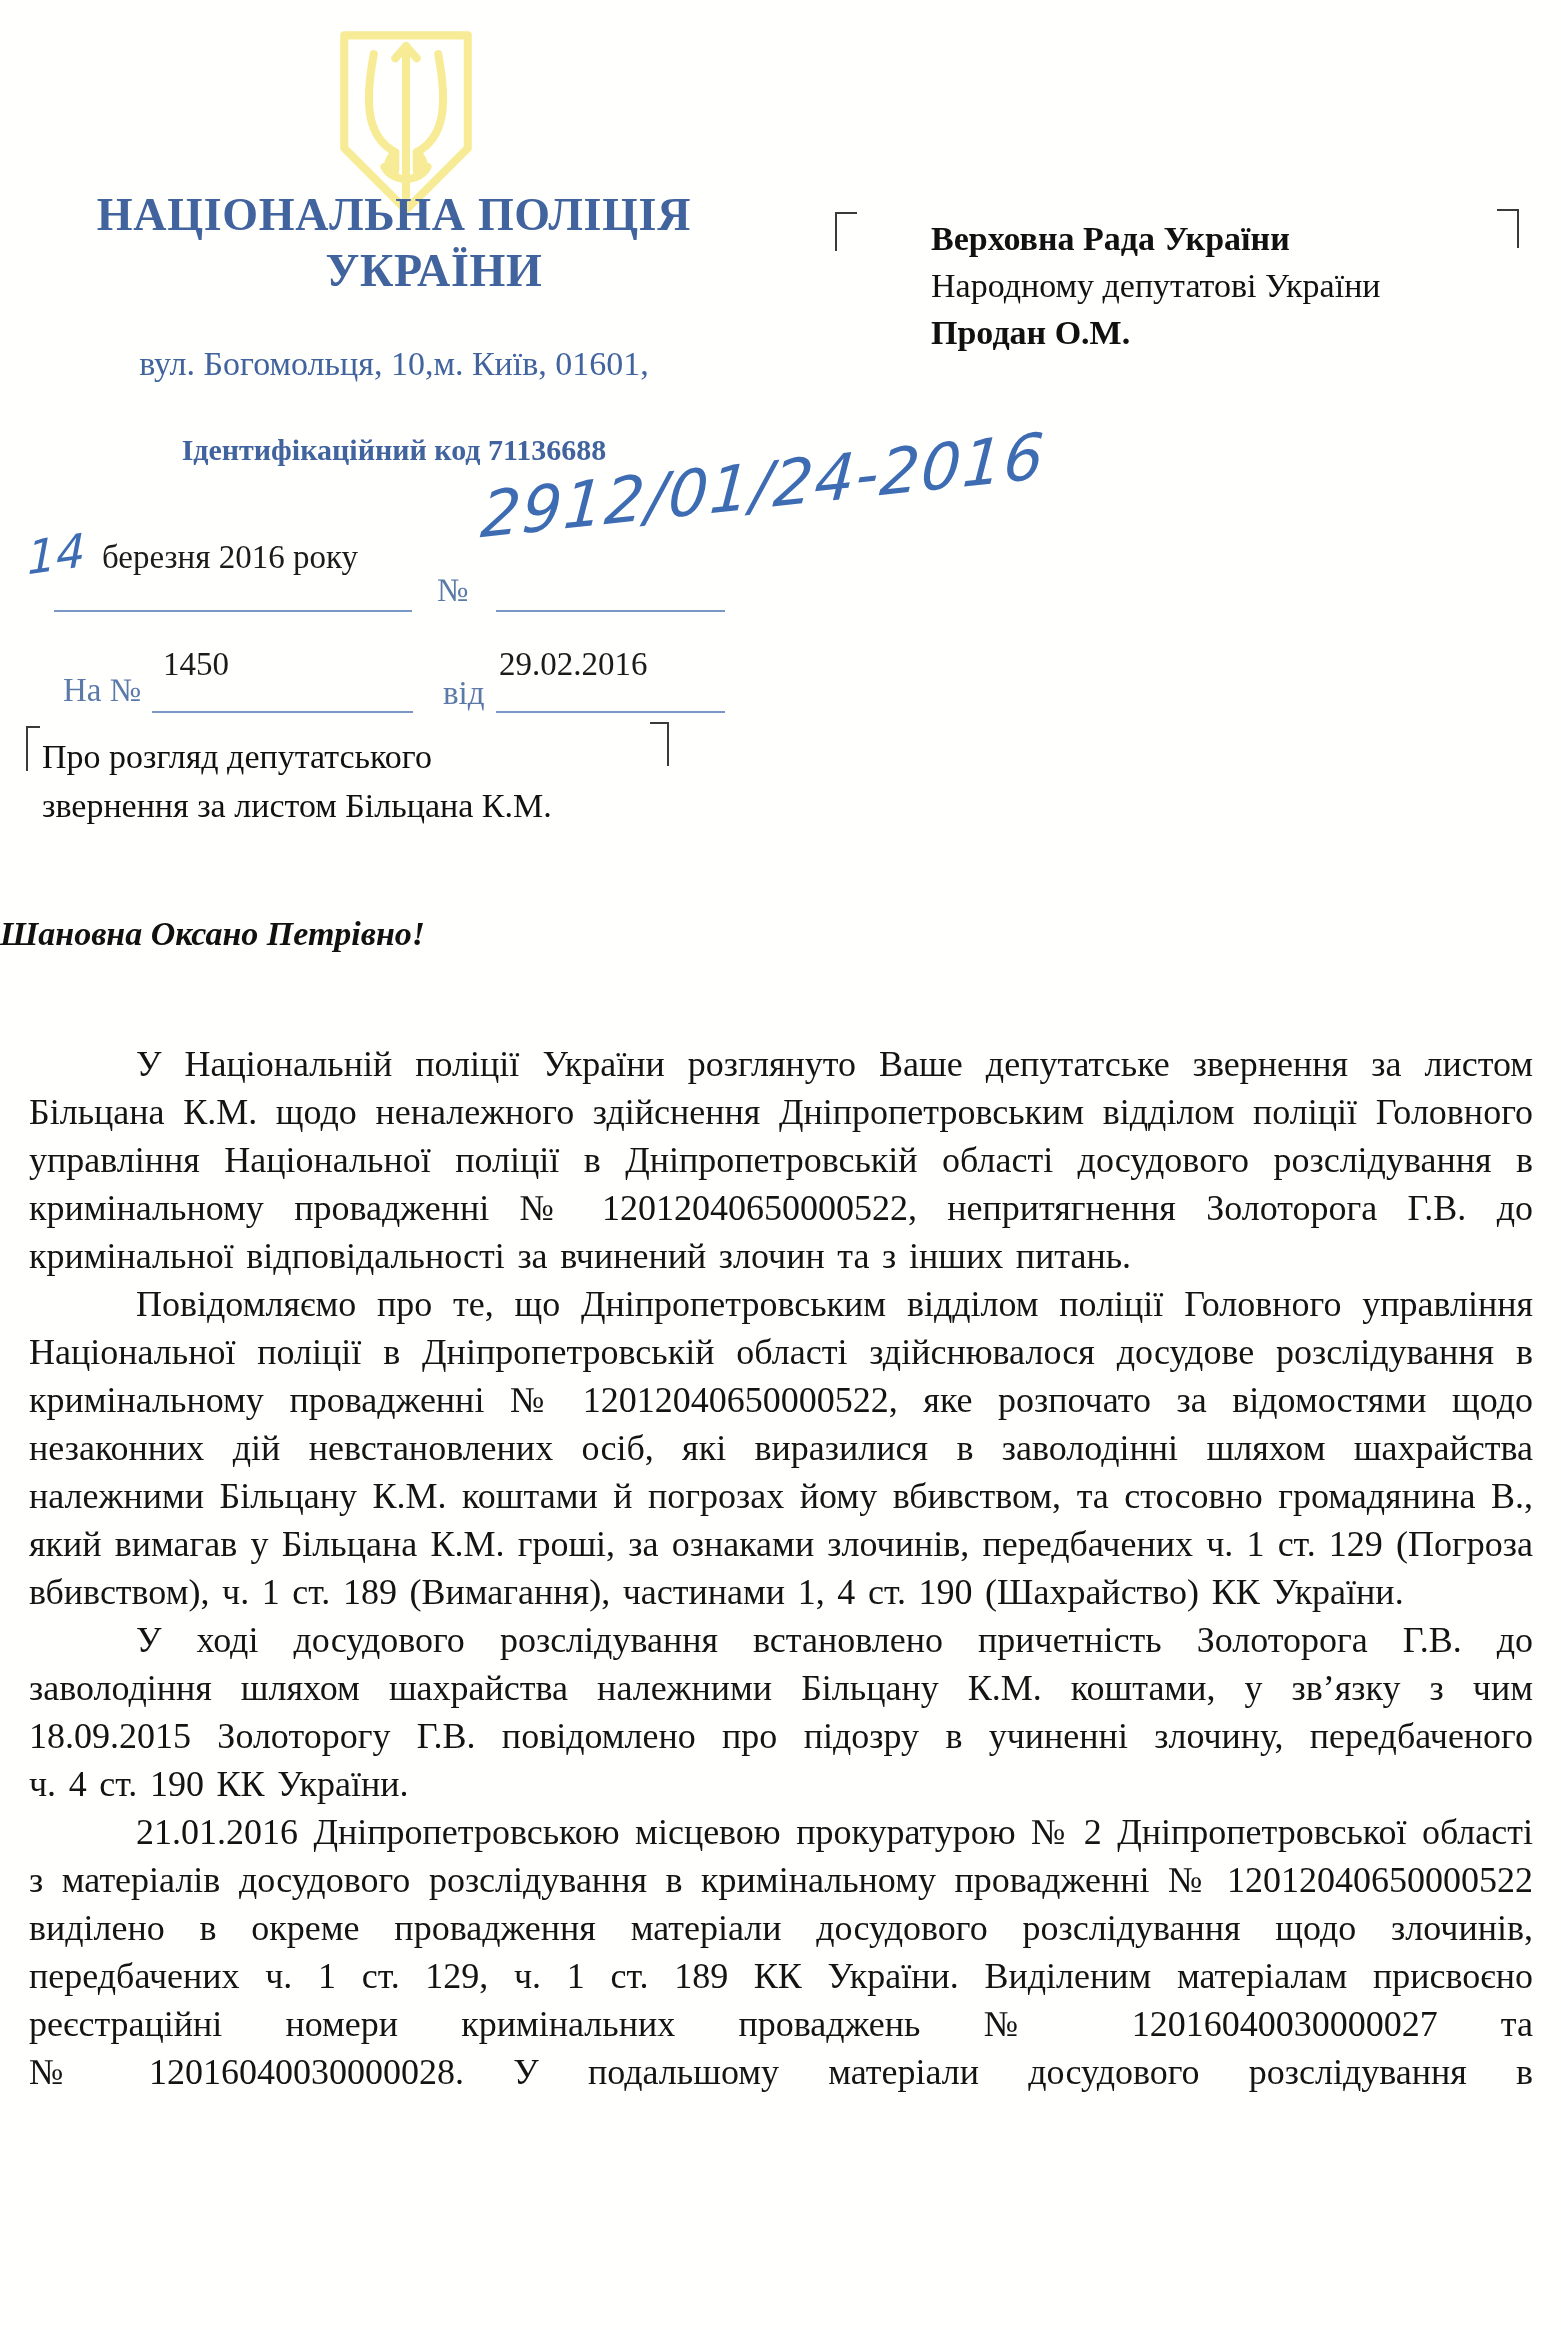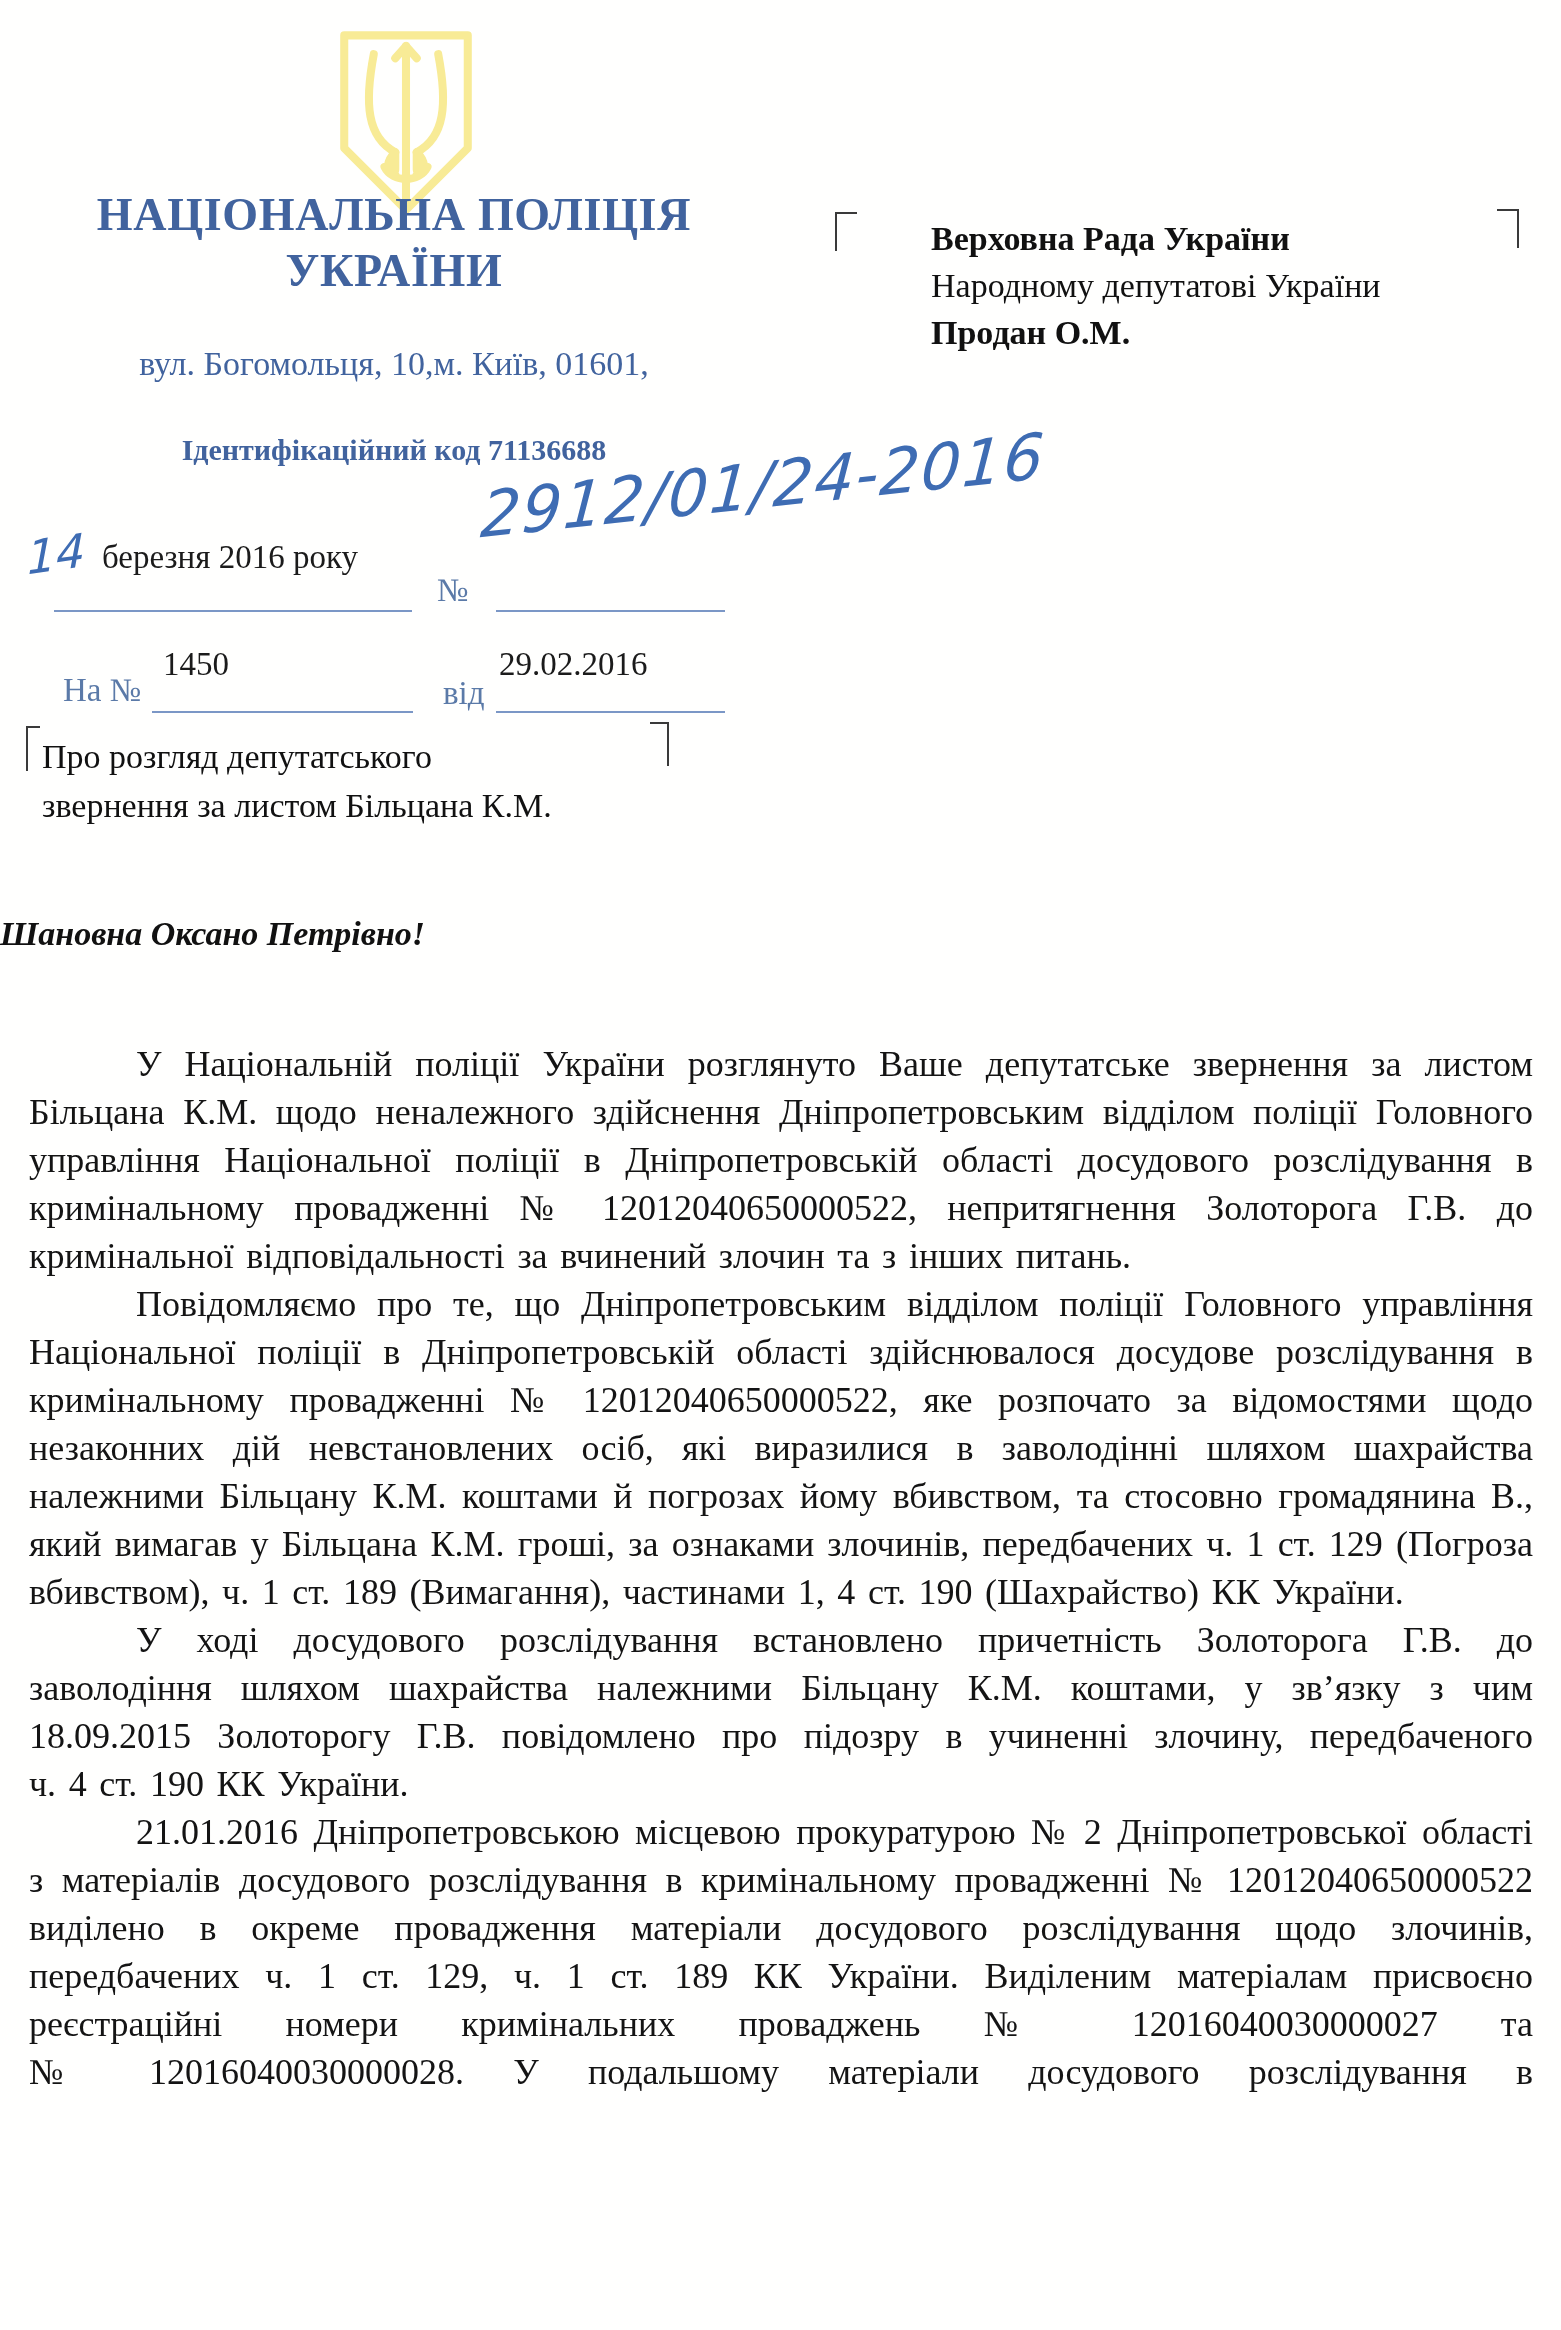--- a/index.html
+++ b/index.html
@@ -8,21 +8,21 @@
     width:1562px;height:2330px;
     background:#fffffe;
     font-family:"Liberation Serif",serif;
     color:#151515;
     overflow:hidden;
   }
   .emblem{position:absolute;left:321px;top:30px;width:170px;height:188px;}
   .org-line1{position:absolute;left:0;top:188px;width:788px;text-align:center;
     font-size:46px;font-weight:bold;color:#41639E;letter-spacing:0.7px;}
   .org-line2{position:absolute;left:0;top:244px;width:788px;text-align:center;
-    font-size:46px;font-weight:bold;color:#41639E;letter-spacing:0.7px;}
+    font-size:46px;font-weight:bold;color:#41639E;letter-spacing:0.7px;padding-left:40px;}
   .addr1{position:absolute;left:0;top:345px;width:788px;text-align:center;
     font-size:34px;color:#41639E;}
   .addr2{position:absolute;left:0;top:388px;width:788px;text-align:center;
     font-size:31.5px;color:#41639E;}
   .idcode{position:absolute;left:0;top:433px;width:788px;text-align:center;
     font-size:30px;font-weight:bold;color:#41639E;}
   
   .rec-bl{position:absolute;left:835px;top:212px;width:20px;height:37px;
     border-top:2.9px solid #3a3a3a;border-left:2.9px solid #3a3a3a;}
   .rec-br{position:absolute;left:1497px;top:209px;width:20px;height:37px;

